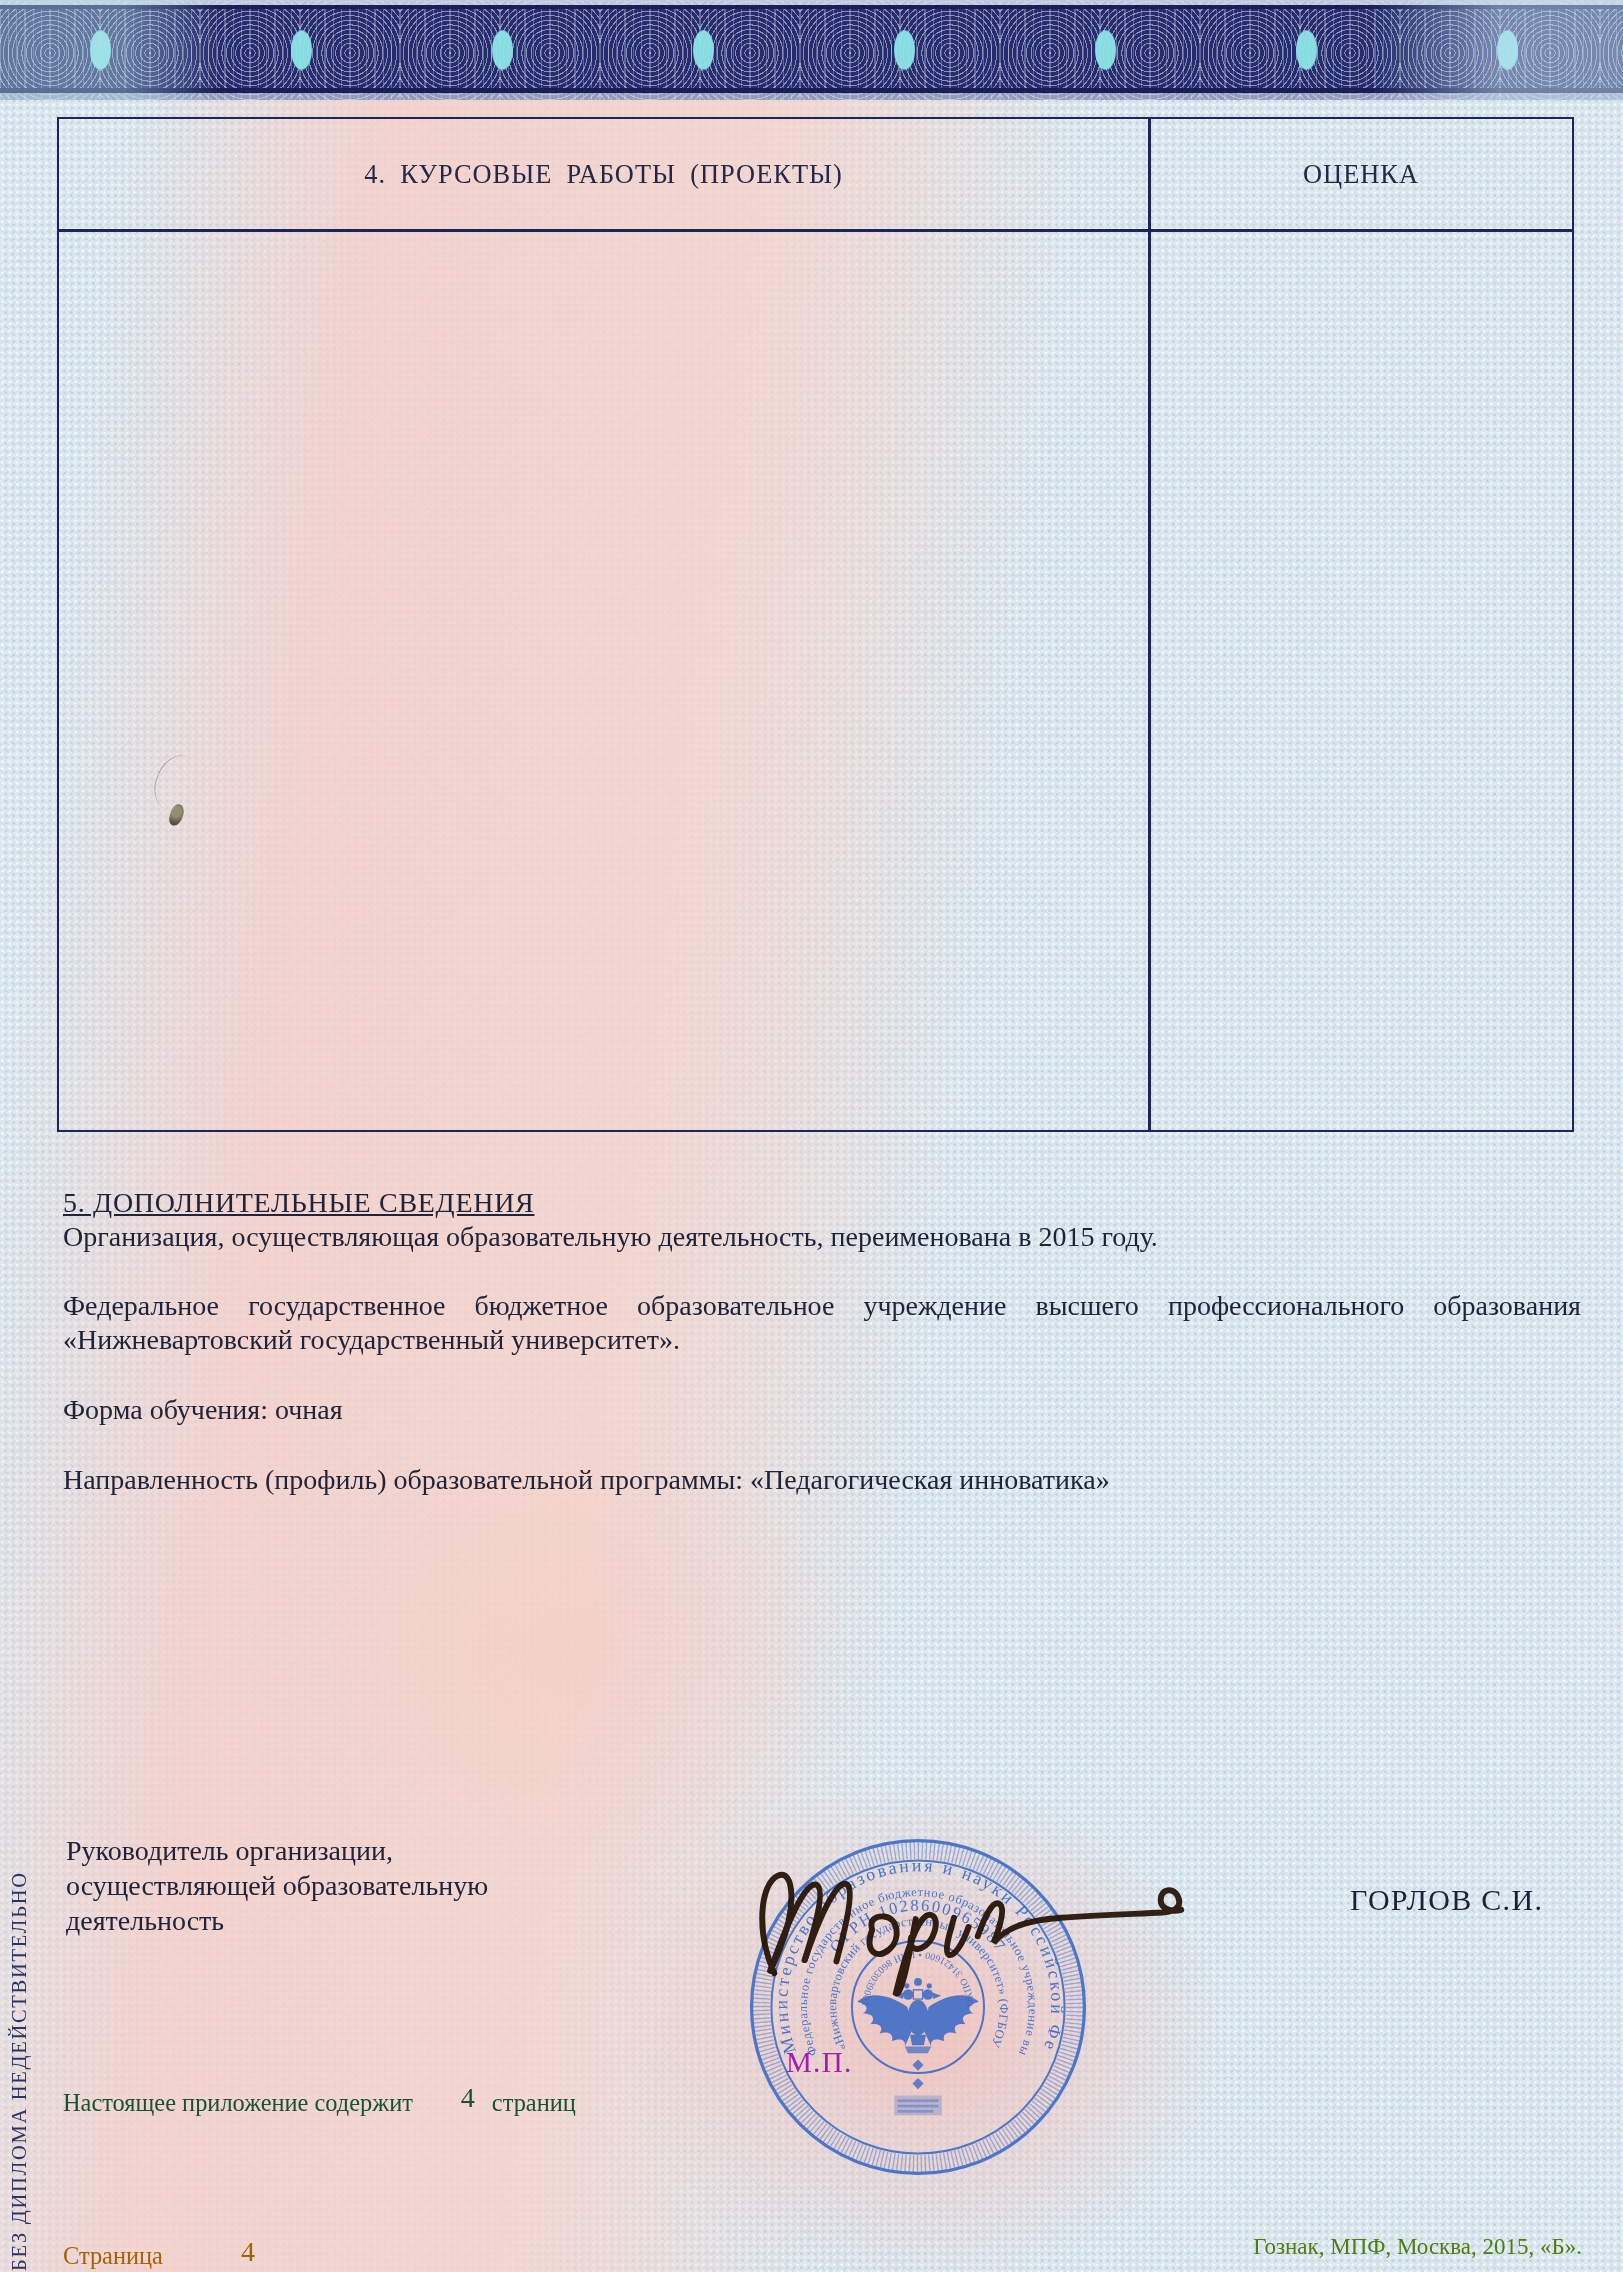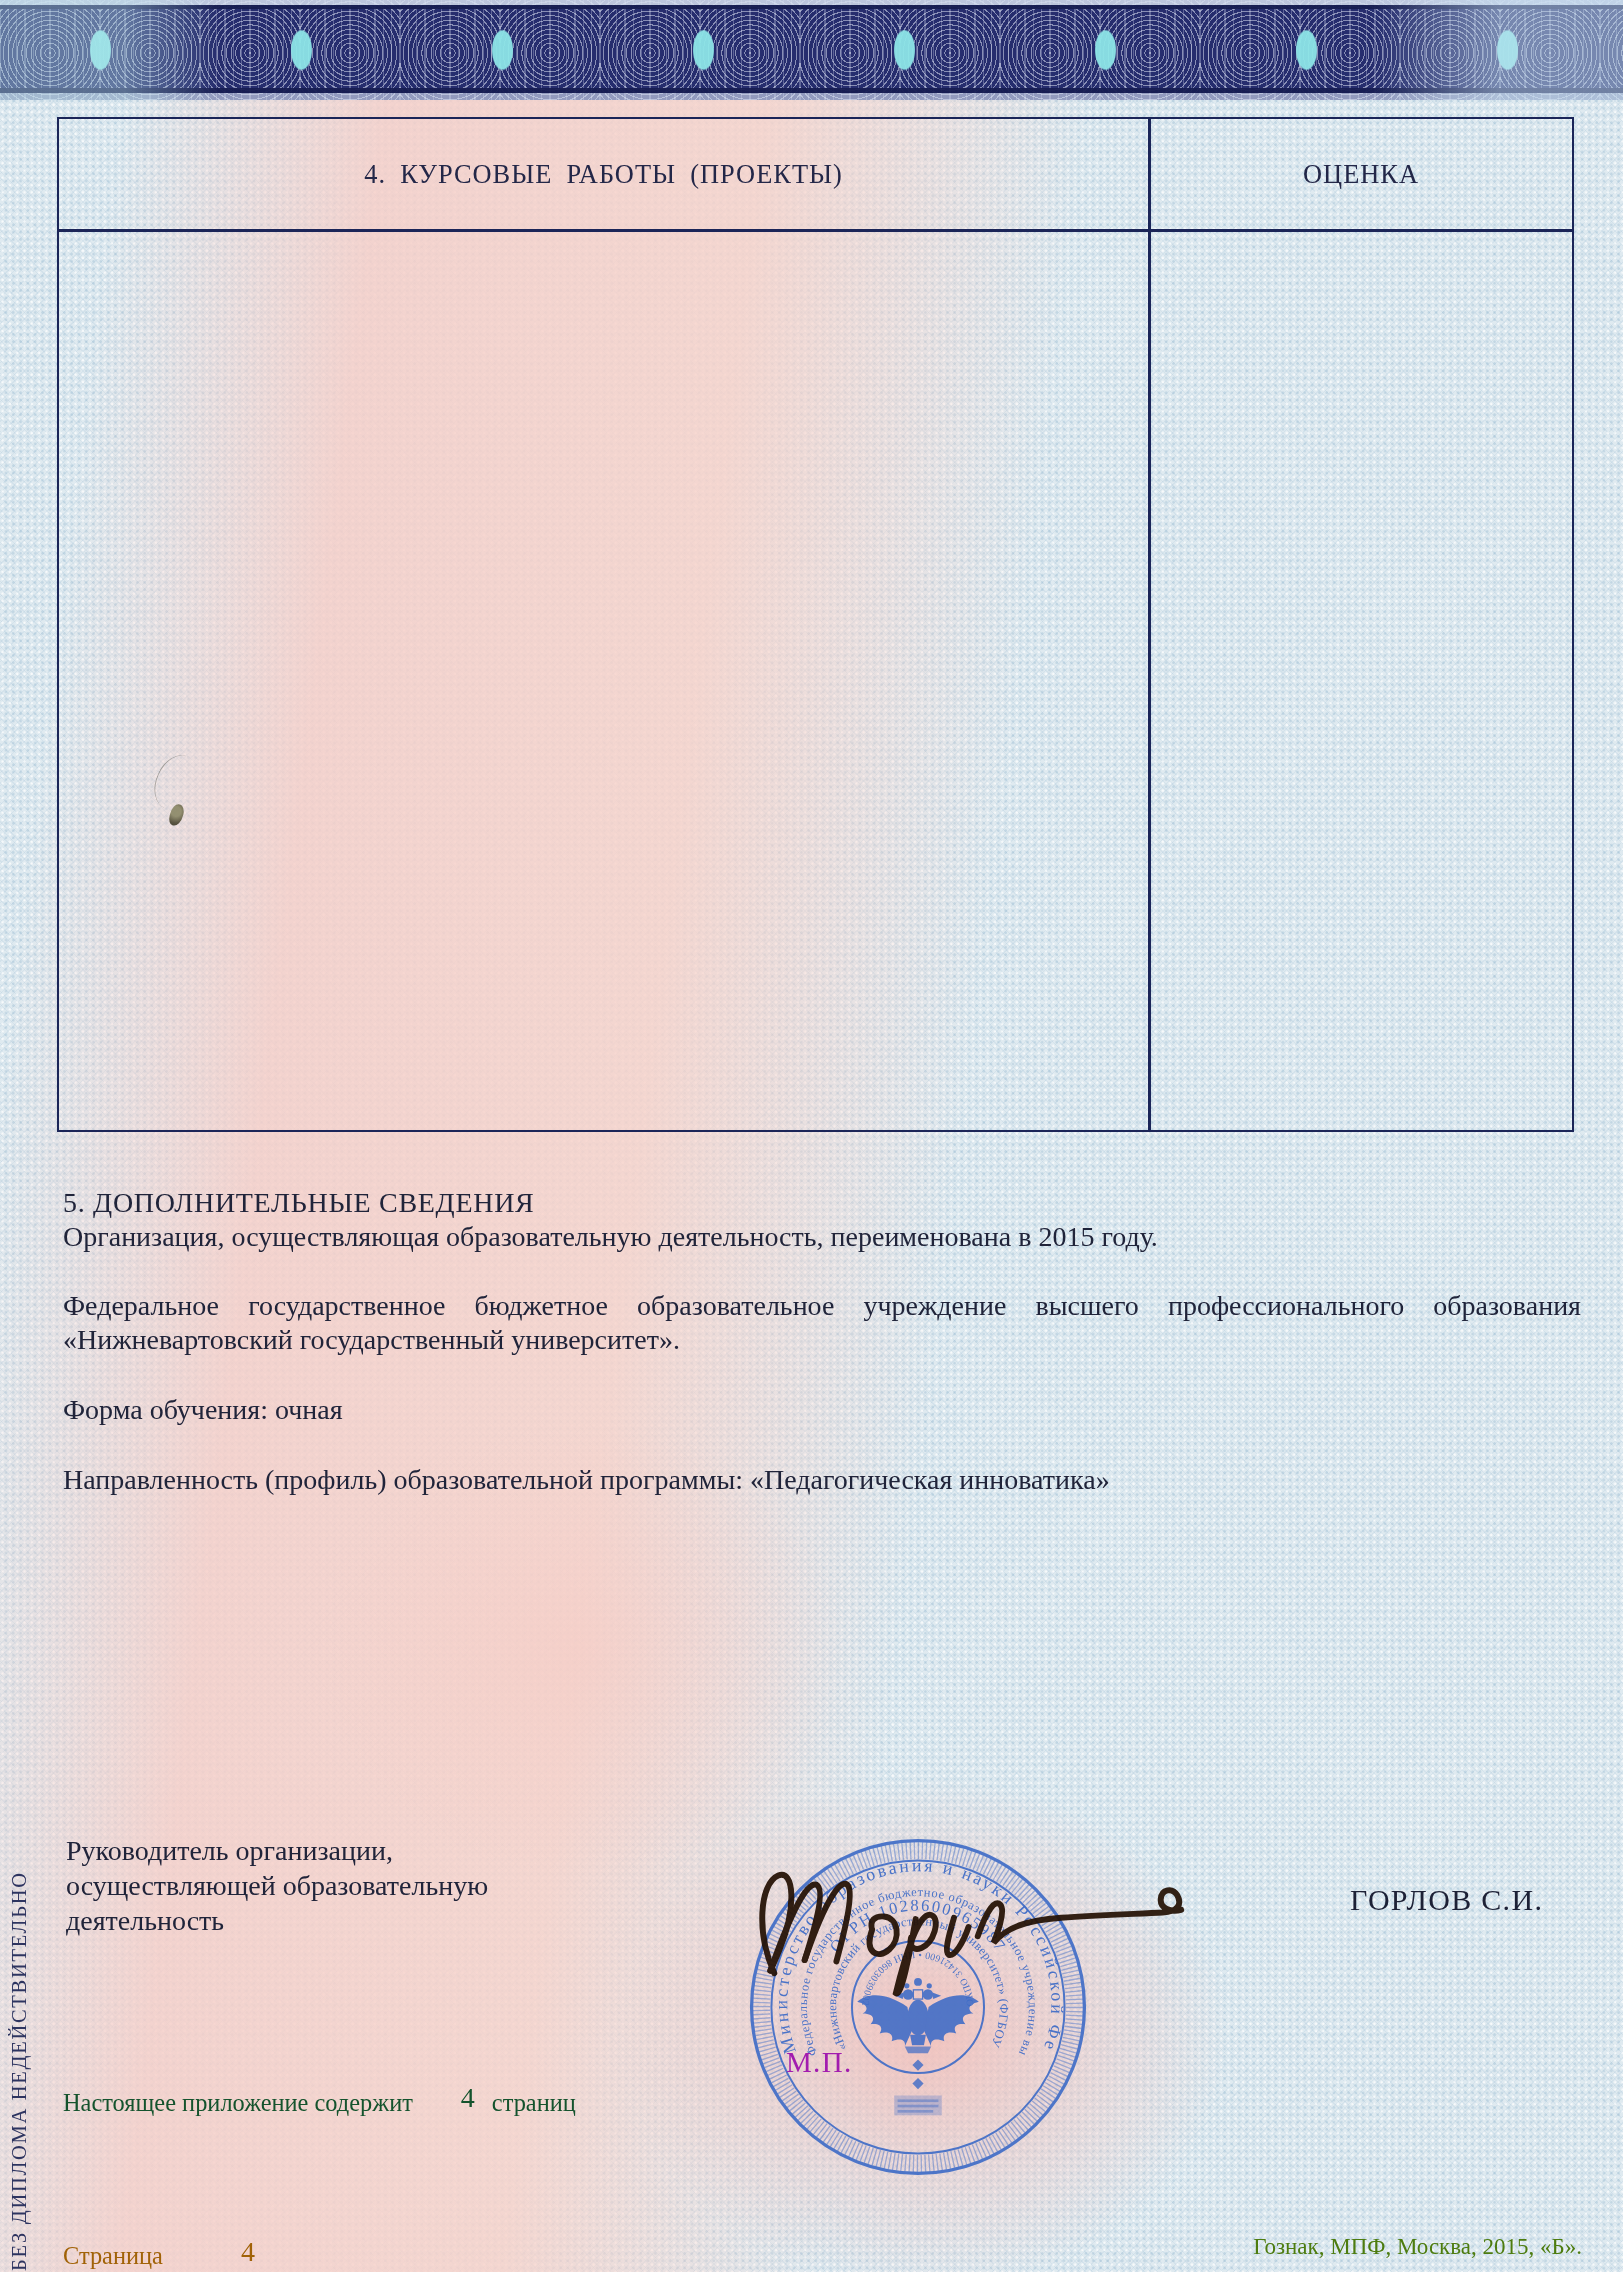--- a/index.html
+++ b/index.html
@@ -47,21 +47,21 @@
   .tbl{position:absolute;left:57px;top:117px;width:1517px;height:1015px;border:2.6px solid #1b2558;box-sizing:border-box;}
   .tbl .vline{position:absolute;left:1089px;top:0;bottom:0;width:2.6px;background:#1b2558;}
   .tbl .hline{position:absolute;left:0;right:0;top:110px;height:3.3px;background:#1b2558;}
   .tbl .th{position:absolute;top:0;height:110px;display:flex;align-items:center;justify-content:center;
            font-size:26.4px;letter-spacing:1px;word-spacing:6.6px;color:#232748;}
   .tbl .th1{left:0;width:1089px;}
   .tbl .th2{left:1092px;width:420px;}
   
   .t-line{position:absolute;left:63px;width:1518px;font-size:28px;color:#20243a;white-space:nowrap;}
   .t-just{white-space:normal;text-align:justify;text-align-last:justify;}
-  .sec-title{letter-spacing:0.7px;}
+  .sec-title{letter-spacing:0.7px;text-decoration:underline;}
   
   .sig-line{position:absolute;left:66px;font-size:28px;color:#20243a;white-space:nowrap;}
   .name{position:absolute;left:1350px;top:1883px;font-size:30px;letter-spacing:1.3px;color:#1d2136;}
   .mp{position:absolute;left:759px;top:2046px;font-size:29px;letter-spacing:1.3px;color:#a21caf;z-index:6;margin-left:27px;}
   
   .contains{position:absolute;left:63px;top:2086px;font-size:24.4px;color:#14532d;white-space:nowrap;}
   .contains .count{display:inline-block;font-size:28px;transform:translateY(-4px);margin:0 17px 0 48px;}
   .pageline{position:absolute;left:63px;top:2239px;font-size:24.4px;color:#a16207;white-space:nowrap;}
   .pageline .num{display:inline-block;font-size:28px;transform:translateY(-2.6px);margin-left:78px;}
   .goznak{position:absolute;right:41px;top:2234px;font-size:23px;color:#4d7c0f;white-space:nowrap;text-align:right;}

